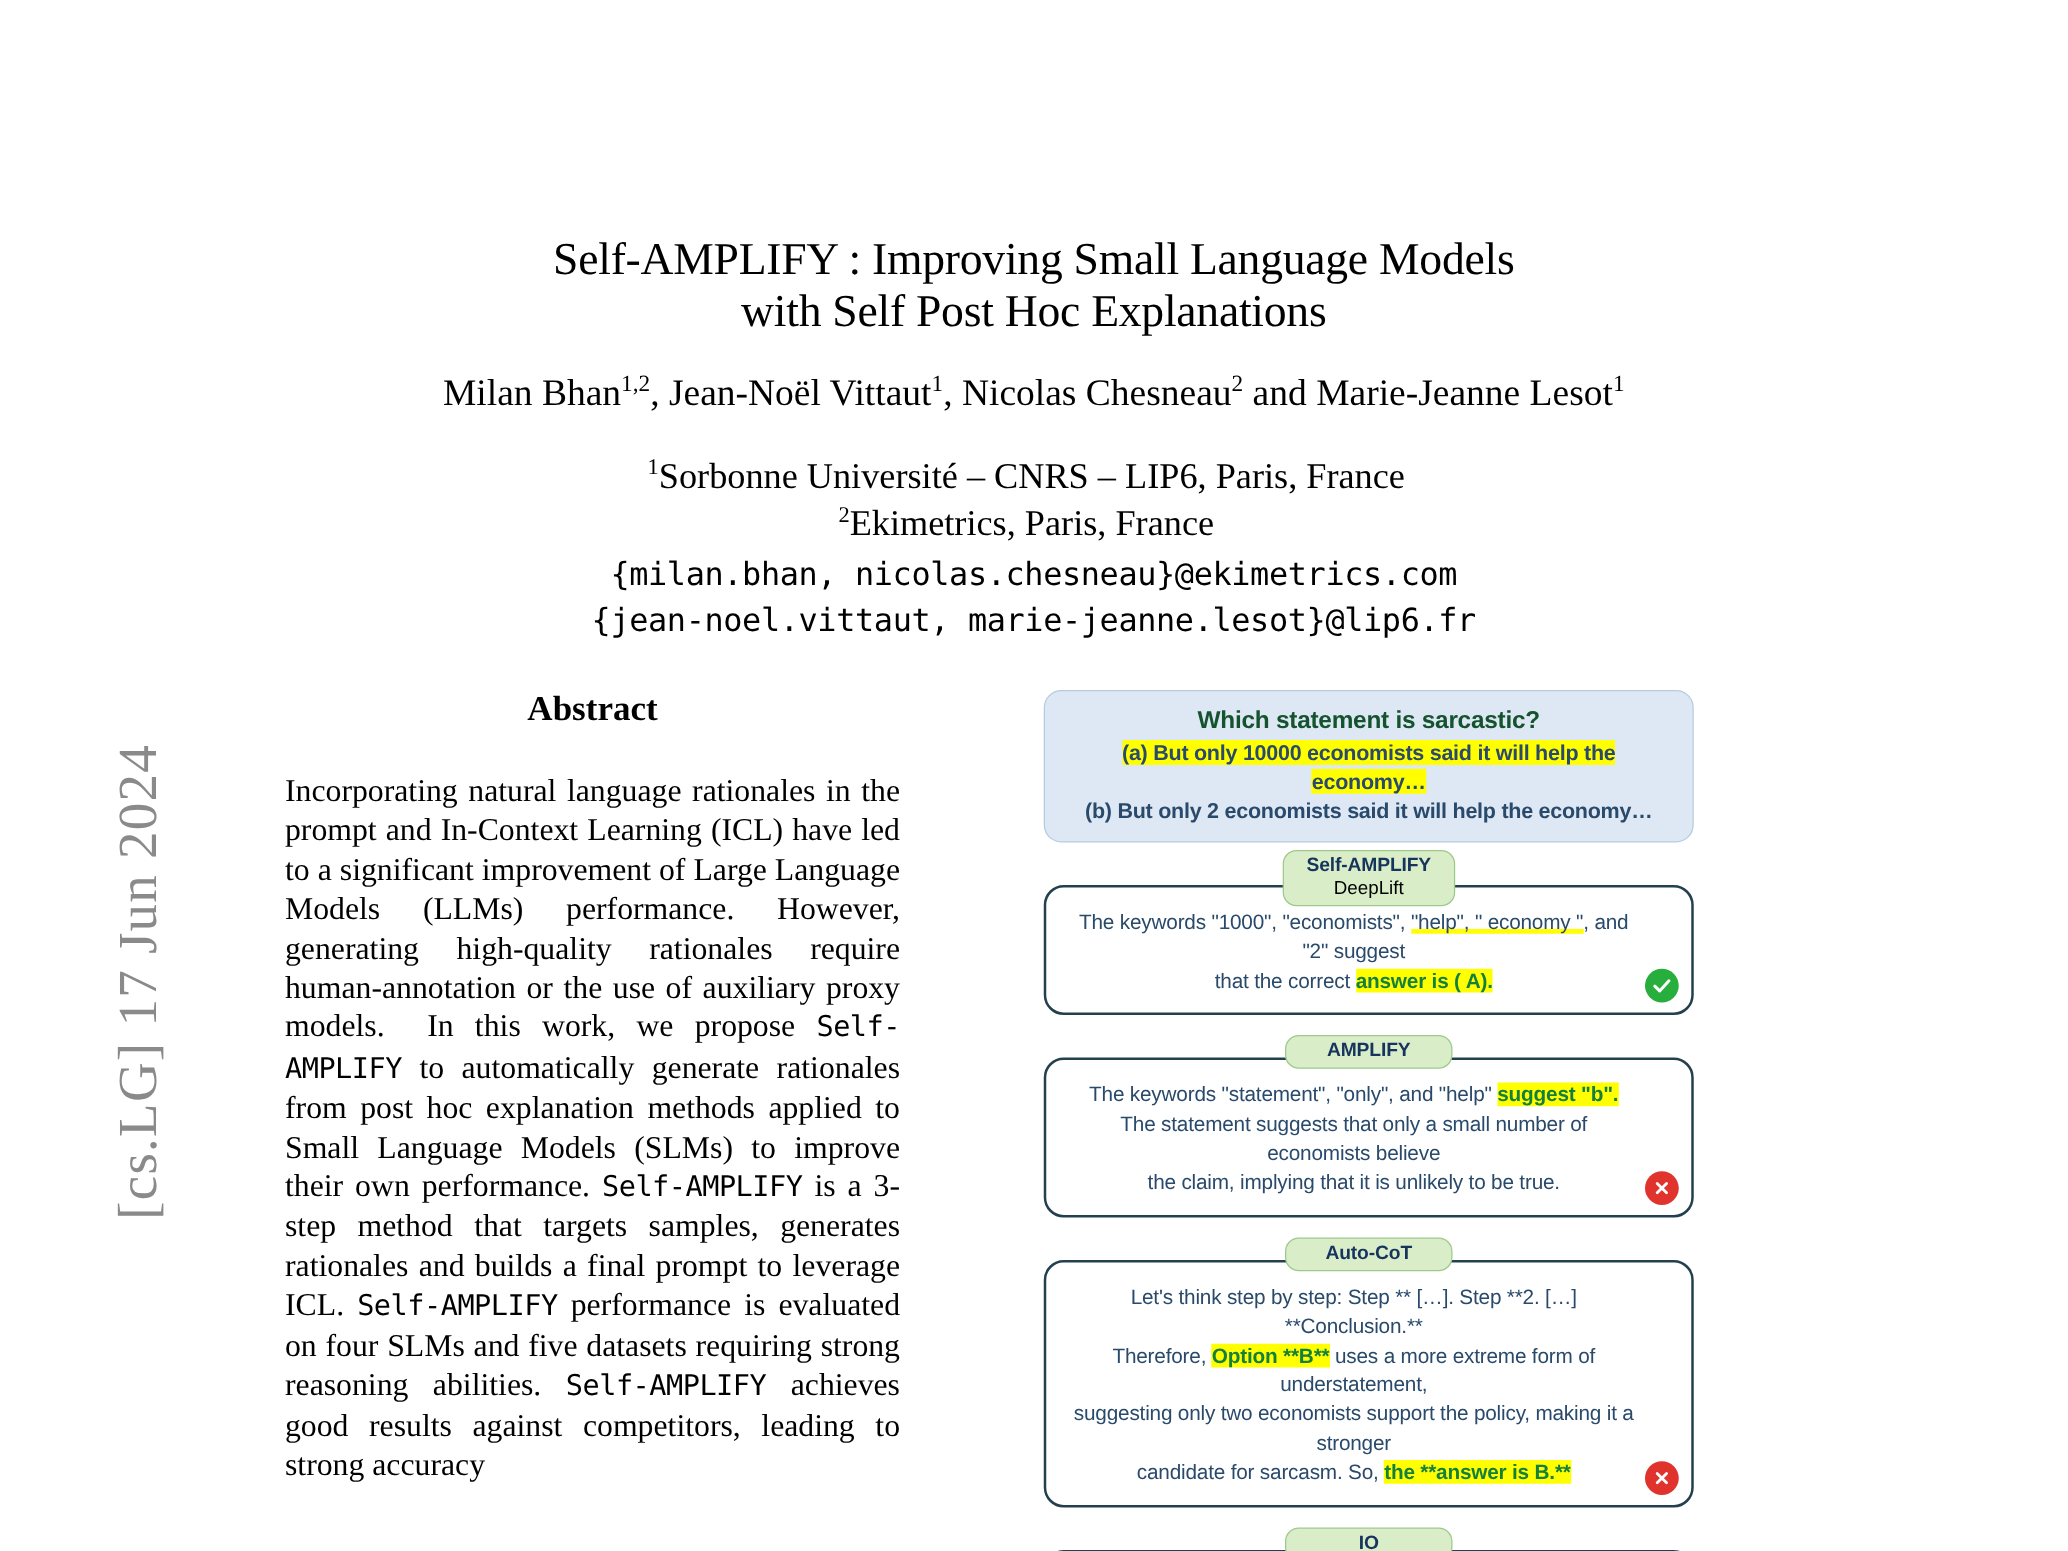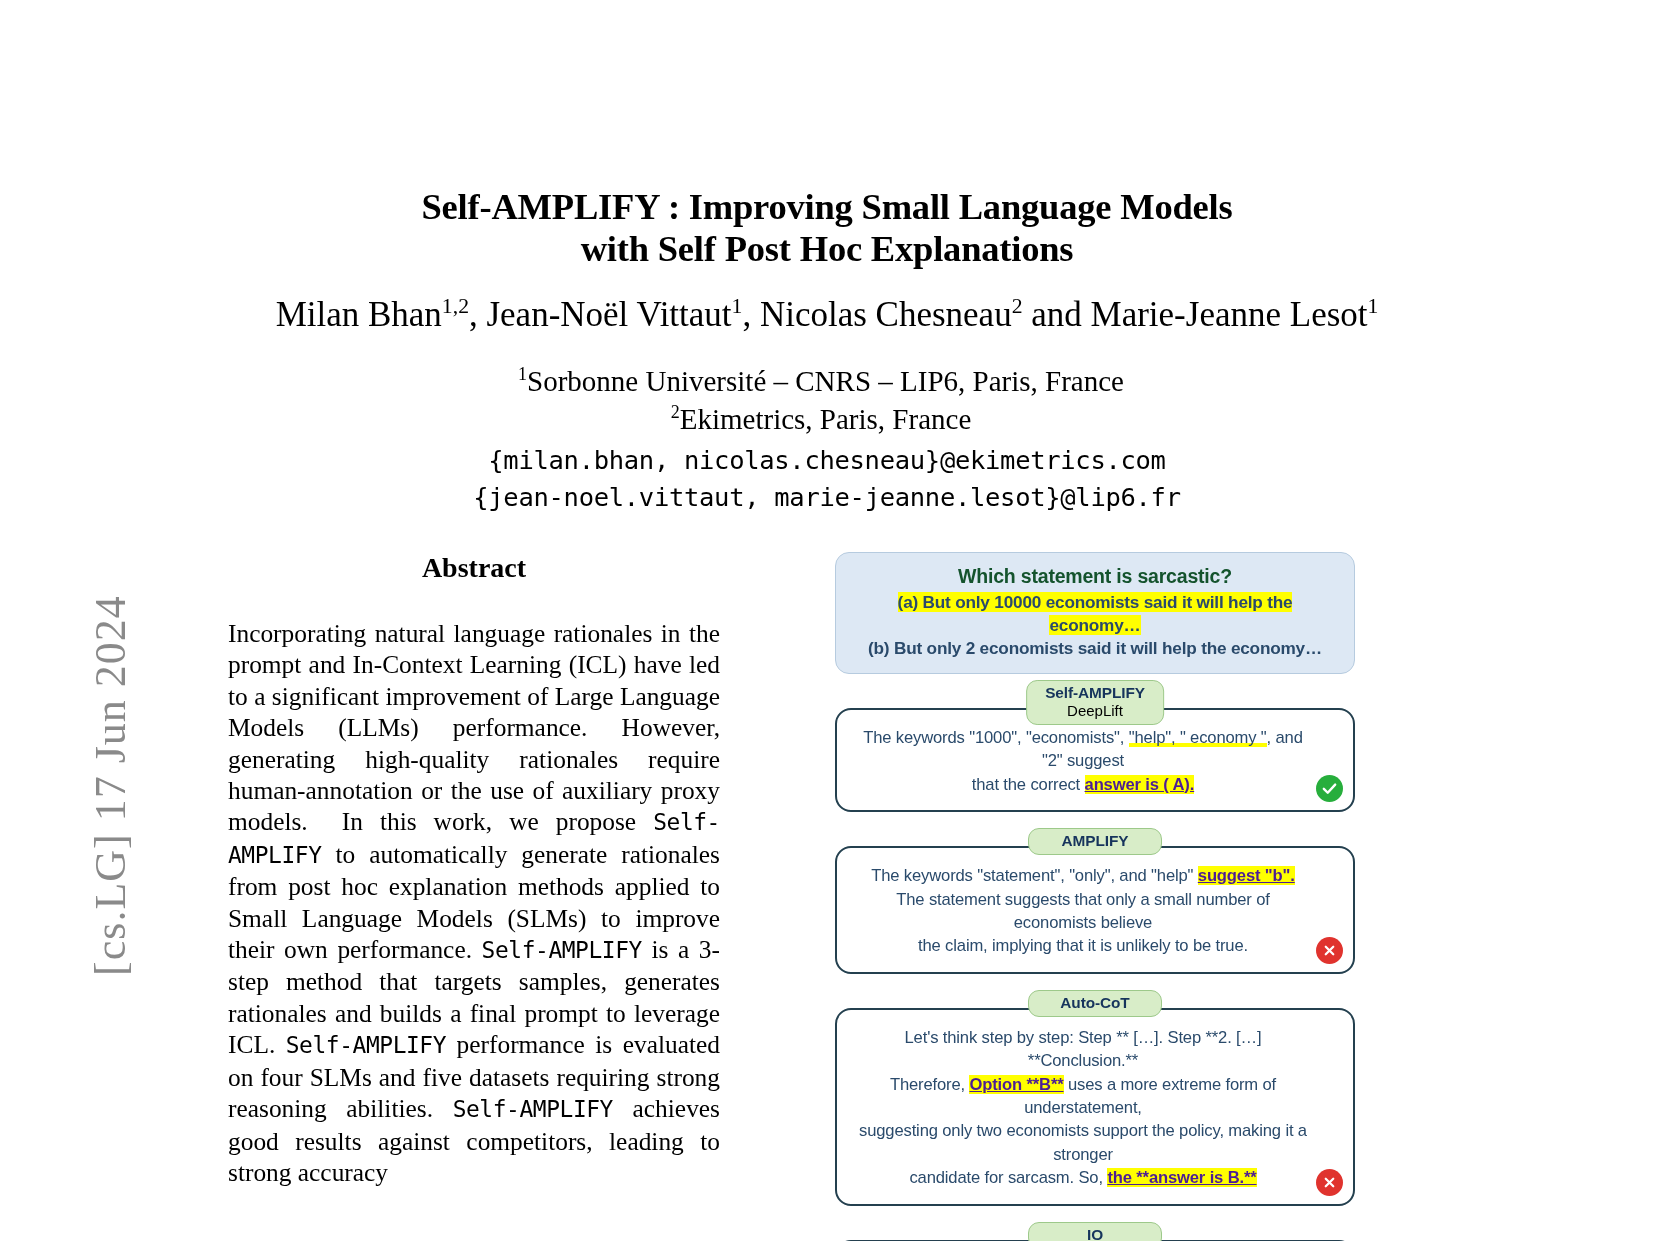--- a/index.html
+++ b/index.html
@@ -36,31 +36,31 @@
   #paper-header {
     position: absolute;
     left: 0;
     top: 0;
     width: 1654px;
   }
   #paper-title {
     margin: 186px 0 0 0;
     text-align: center;
     font-family: "Liberation Serif", serif;
-    font-weight: bold;
+    font-weight: normal;
     font-size: 36.5px;
     line-height: 42px;
     letter-spacing: -0.2px;
   }
   #paper-title .tline { display: block; }
 
   #author-line {
     margin: 28px 0 0 0;
     text-align: center;
-    font-size: 35px;
+    font-size: 30px;
     line-height: 34px;
   }
   sup { font-size: 0.62em; vertical-align: super; line-height: 0; }
 
   #affiliations {
     margin: 30px 12px 0 0;
     text-align: center;
     font-size: 29px;
     line-height: 38px;
   }
@@ -175,22 +175,21 @@
   .card-text {
     text-align: center;
     font-size: 16.6px;
     line-height: 23.4px;
     color: #2a4a6b;
     letter-spacing: -0.15px;
   }
   .card-text .hl {
     background: #ffff00;
     font-weight: bold;
-    color: #4c1d95;
-    text-decoration: underline;
+    color: #15803d;
   }
   .card-text .ul-hl {
     background: linear-gradient(to top, #ffff00 0, #ffff00 4px, transparent 4px);
   }
 
   
   .verdict {
     position: absolute;
     right: 10px;
     bottom: 8px;

